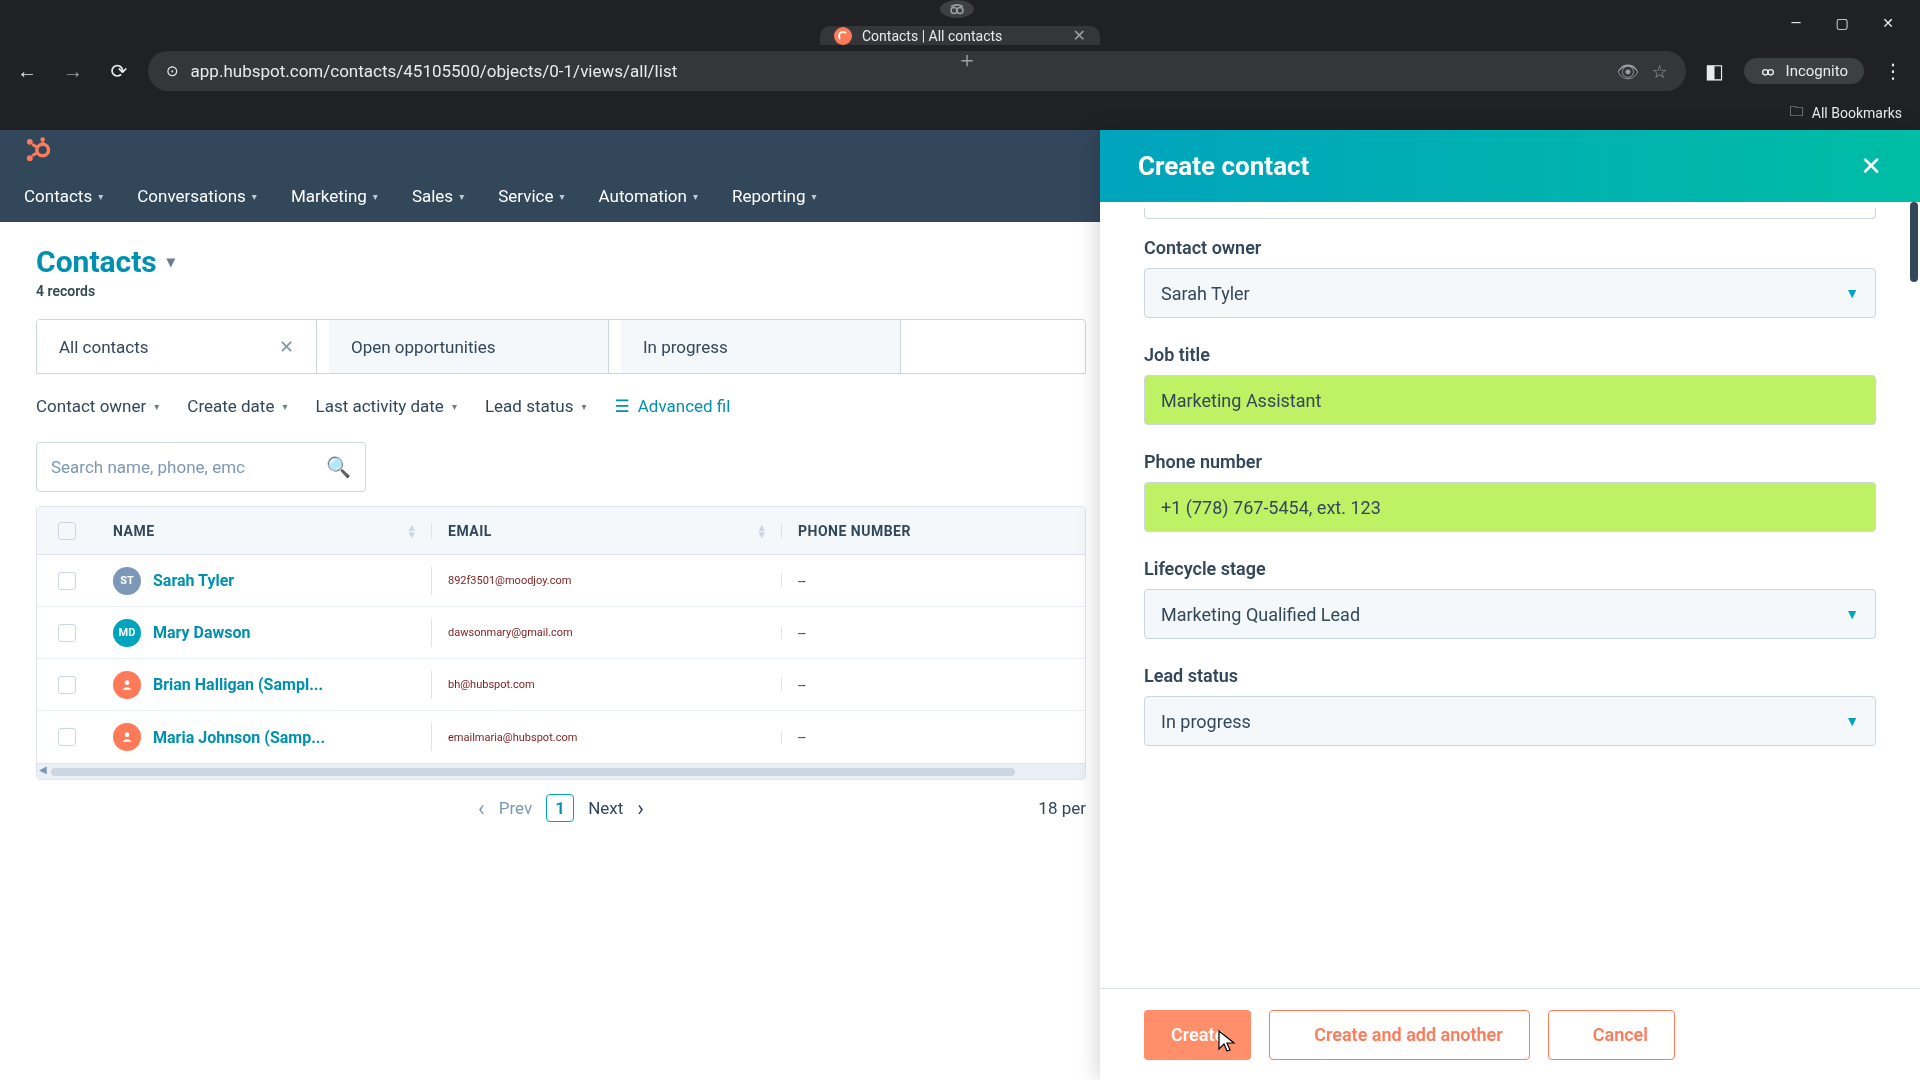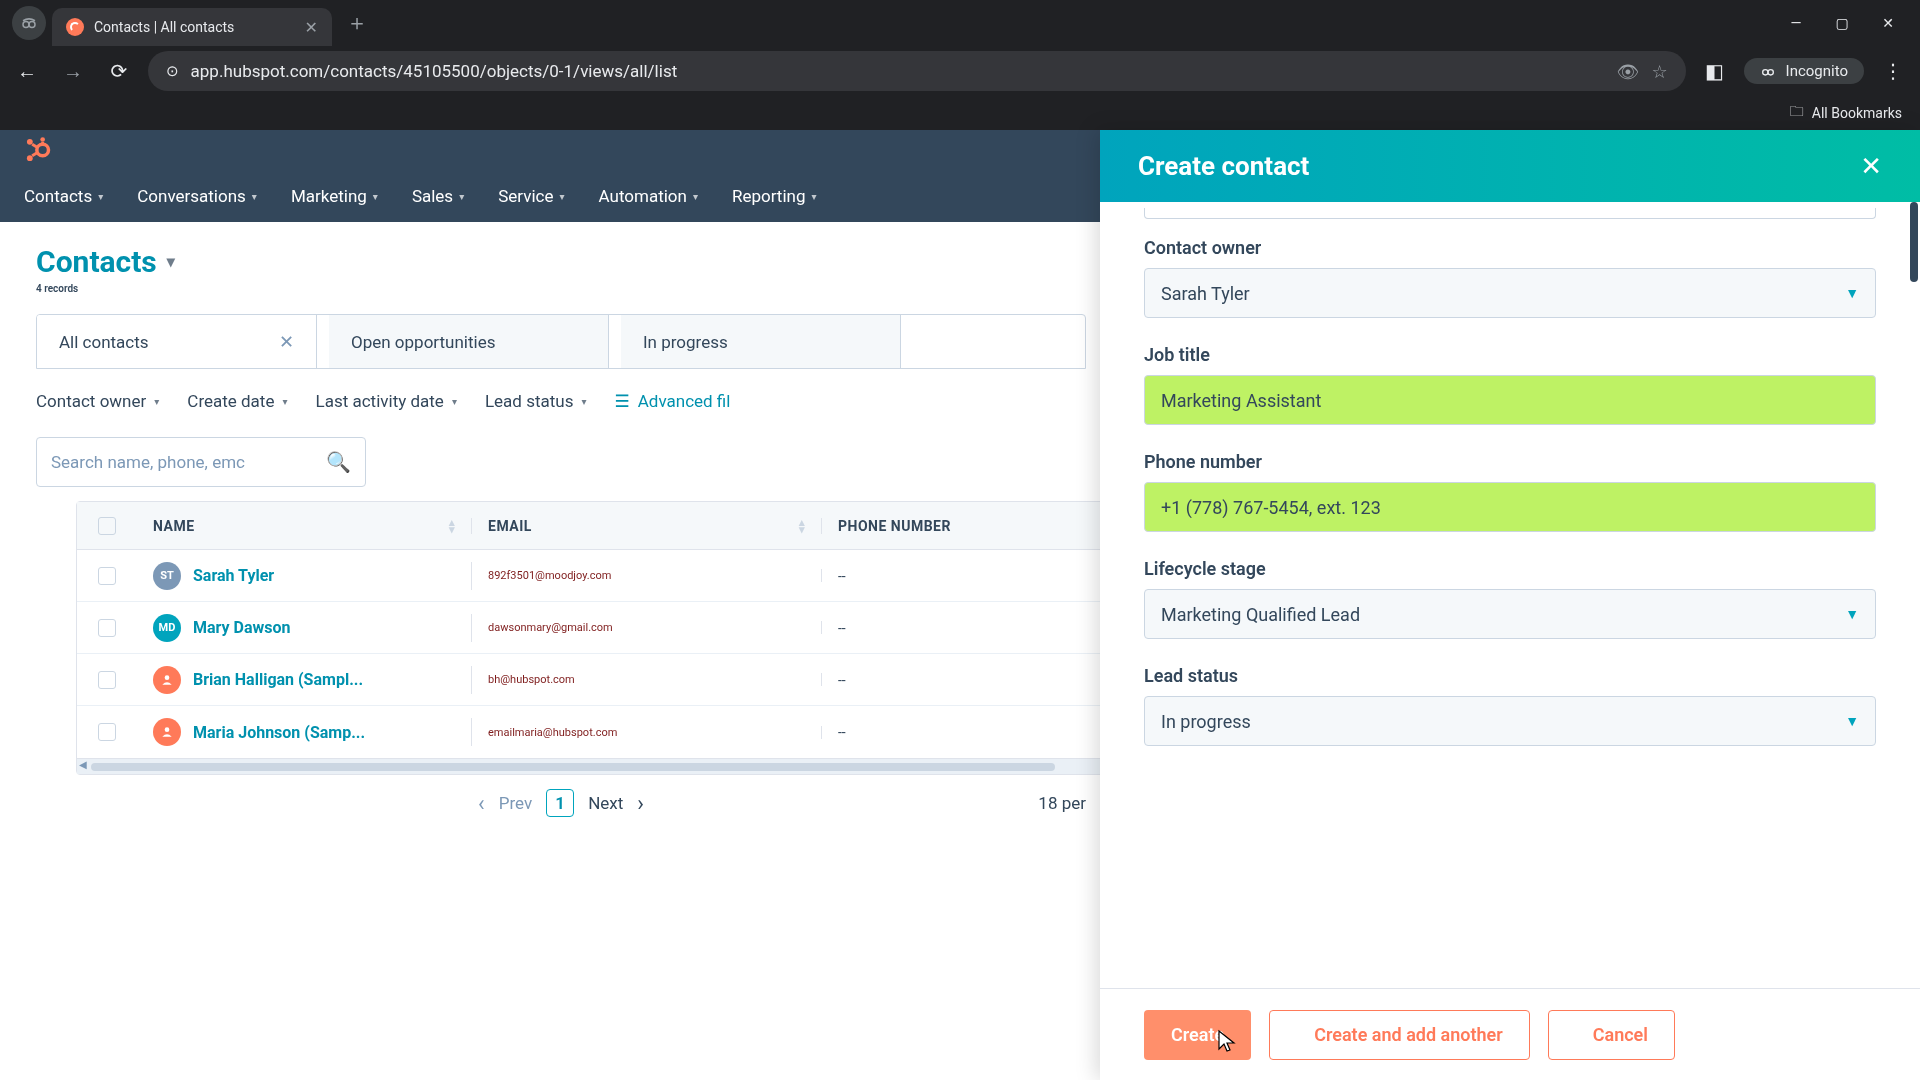--- a/index.html
+++ b/index.html
@@ -1,20 +1,20 @@
 <!DOCTYPE html>
 <html><head>
 <meta charset="utf-8">
 <style>
 * { margin: 0; padding: 0; box-sizing: border-box; font-family: -apple-system, BlinkMacSystemFont, "Segoe UI", Roboto, sans-serif; }
 body { width: 1920px; height: 1080px; overflow: hidden; background: #fff; }
 
 
 .chrome { background: #202124; height: 130px; display: flex; flex-direction: column; }
-.tabs-row { display: flex; align-items: center; height: 46px; padding: 0 12px; position: relative; }
+.tabs-row { display: flex; align-items: center; height: 46px; padding: 0 12px; position: relative; flex-direction: column; }
 .tab-shield { width: 34px; height: 34px; border-radius: 50%; background: #3c4043; display: flex; align-items: center; justify-content: center; margin-right: 6px; }
 .tab { background: #35363a; border-radius: 10px 10px 0 0; height: 38px; display: flex; align-items: center; padding: 0 14px; gap: 10px; min-width: 280px; color: #e8eaed; font-size: 14px; margin-top: 8px;}
 .tab .favicon { width: 18px; height: 18px; border-radius: 50%; background: #ff7a59; display:inline-block; position: relative;}
 .tab .favicon::after{content:'';position:absolute;inset:4px;border-radius:50%;border:2px solid #fff;border-right-color:transparent;border-bottom-color:transparent;}
 .tab .close { margin-left: auto; color: #9aa0a6; cursor: pointer; font-size: 16px;}
 .newtab { color: #9aa0a6; font-size: 22px; margin-left: 14px; cursor: pointer; }
 .win-controls { position: absolute; right: 6px; top: 0; display: flex; gap: 18px; color: #e8eaed; font-size: 14px; height: 46px; align-items:center; padding-right:12px;}
 .win-controls span{cursor:pointer; width:28px; text-align:center;}
 .addr-row { display: flex; align-items: center; height: 50px; padding: 0 10px; gap: 12px; }
 .nav-btn { width: 34px; height: 34px; display:flex; align-items:center; justify-content:center; color:#9aa0a6; cursor:pointer; border-radius:50%; font-size:20px;}
@@ -30,39 +30,39 @@
 .hs-logo-row{height:40px; display:flex; align-items:center; padding:0 24px;}
 .hs-logo{color:#ff7a59; font-size:26px;}
 .hs-nav{display:flex; gap:34px; padding:0 24px; height:52px; align-items:center;}
 .hs-nav-item{color:#fff; font-size:17px; display:flex; align-items:center; gap:6px; cursor:pointer;}
 .caret{font-size:10px; opacity:.7;}
 
 
 .page{padding:22px 36px 0 36px; position:relative;}
 .page-title{color:#0091ae; font-size:30px; font-weight:700; display:flex; align-items:center; gap:10px;}
 .page-title .caret{color:#33475b; font-size:16px;}
-.records{color:#33475b; font-size:10px; font-weight:600; margin-top:4px;}
+.records{color:#33475b; font-size:14px; font-weight:600; margin-top:4px;}
 
 .view-tabs{display:flex; margin-top:20px; border:1px solid #cbd6e2; border-radius:4px 4px 0 0; overflow:hidden; width:1050px;gap:12px;}
 .view-tab{padding:16px 22px; font-size:17px; color:#33475b; border-right:1px solid #cbd6e2; display:flex; align-items:center; gap:20px; min-width:280px; cursor:pointer; background:#f5f8fa;}
 .view-tab.active{background:#fff;}
 .view-tab .x{color:#7c98b6; font-size:18px; margin-left:auto;}
 
 .filters{display:flex; gap:28px; align-items:center; margin-top:22px; font-size:17px; color:#33475b;}
 .filter{display:flex; align-items:center; gap:8px; cursor:pointer;}
 .adv{color:#0091ae;}
 .adv-icon{color:#0091ae;}
 
 .search-row{margin-top:26px; display:flex;}
 .search-box{border:1px solid #cbd6e2; border-radius:4px; height:50px; width:330px; display:flex; align-items:center; padding:0 14px;}
 .search-box input{border:none; outline:none; flex:1; font-size:17px; color:#33475b;}
 .search-box input::placeholder{color:#7c98b6;}
 .search-ic{color:#516f90; font-size:20px;}
 
-.table{border:1px solid #dfe3eb; border-radius:4px; margin-top:14px; width:1050px;margin-left:40px;}
+.table{border:1px solid #dfe3eb; border-radius:4px; margin-top:14px; width:1050px;}
 .thead{display:flex; background:#f5f8fa; border-bottom:1px solid #dfe3eb; height:48px; align-items:center;}
 .th,.td{padding:0 16px; font-size:14px; color:#33475b; display:flex; align-items:center;}
 .th{font-weight:700; letter-spacing:.5px; text-transform:uppercase; position:relative;}
 .th .sort{margin-left:auto; color:#cbd6e2; font-size:11px; display:flex; flex-direction:column; line-height:7px;}
 .col-chk{width:60px; justify-content:center;}
 .col-name{width:335px; border-right:1px solid #dfe3eb;}
 .col-email{width:350px; border-right:1px solid #dfe3eb;}
 .col-phone{flex:1;}
 .trow{display:flex; height:52px; align-items:center; border-bottom:1px solid #eaf0f6;}
 .trow:last-child{border-bottom:none;}

